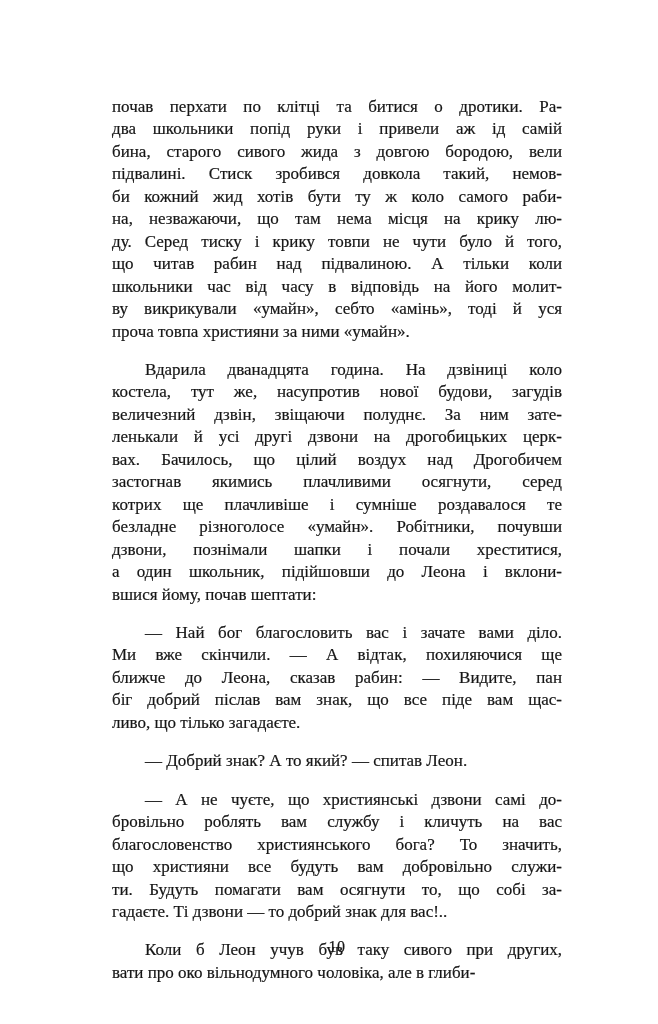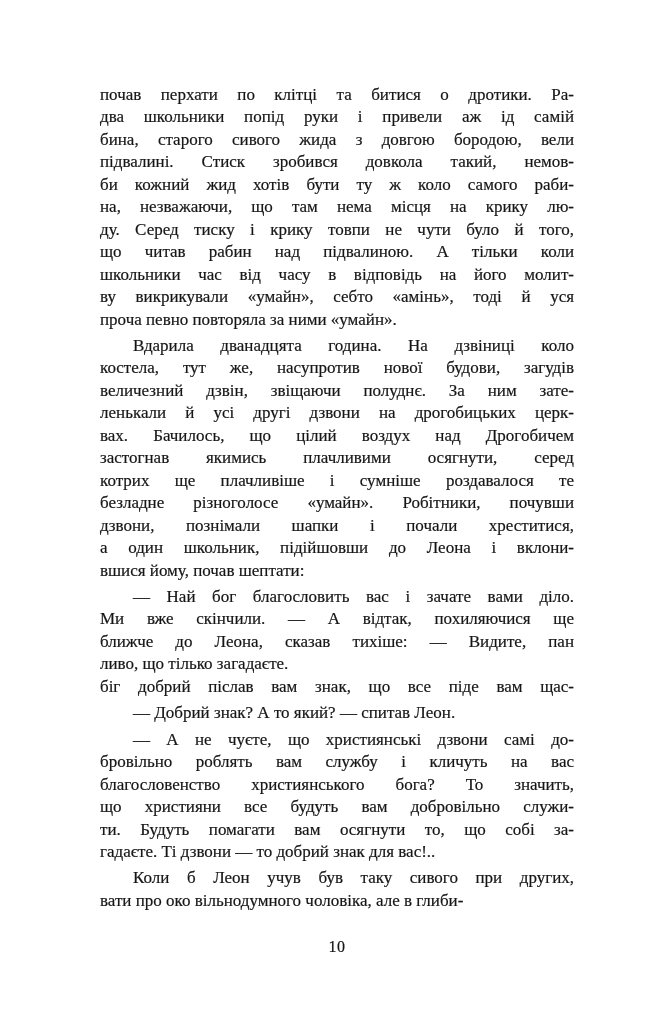--- a/index.html
+++ b/index.html
@@ -23,21 +23,21 @@
   }
   .text-block {
     position: absolute;
     left: 96px;
     top: 80px;
     width: 482px;
     font-size: 17px;
     line-height: 22.45px;
   }
   .para {
-    margin: 4px;
+    margin: 16px;
     padding: 0;
   }
   .line {
     text-align: justify;
     text-align-last: justify;
     white-space: normal;
   }
   .para .line.last {
     text-align-last: left;
   }
@@ -63,41 +63,41 @@
         <div class="line">почав перхати по клітці та битися о дротики. Ра-</div>
         <div class="line">два школьники попід руки і привели аж ід самій</div>
         <div class="line">бина, старого сивого жида з довгою бородою, вели</div>
         <div class="line">підвалині. Стиск зробився довкола такий, немов-</div>
         <div class="line">би кожний жид хотів бути ту ж коло самого раби-</div>
         <div class="line">на, незважаючи, що там нема місця на крику лю-</div>
         <div class="line">ду. Серед тиску і крику товпи не чути було й того,</div>
         <div class="line">що читав рабин над підвалиною. А тільки коли</div>
         <div class="line">школьники час від часу в відповідь на його молит-</div>
         <div class="line">ву викрикували «умайн», себто «амінь», тоді й уся</div>
-        <div class="line last">проча певно повторяла за ними «умайн».</div>
+        <div class="line last">проча товпа християни за ними «умайн».</div>
       </div>
       <div class="para indent">
         <div class="line">Вдарила дванадцята година. На дзвіниці коло</div>
         <div class="line">костела, тут же, насупротив нової будови, загудів</div>
         <div class="line">величезний дзвін, звіщаючи полуднє. За ним зате-</div>
         <div class="line">ленькали й усі другі дзвони на дрогобицьких церк-</div>
         <div class="line">вах. Бачилось, що цілий воздух над Дрогобичем</div>
         <div class="line">застогнав якимись плачливими осягнути, серед</div>
         <div class="line">котрих ще плачливіше і сумніше роздавалося те</div>
         <div class="line">безладне різноголосе «умайн». Робітники, почувши</div>
         <div class="line">дзвони, познімали шапки і почали хреститися,</div>
         <div class="line">а один школьник, підійшовши до Леона і вклони-</div>
         <div class="line last">вшися йому, почав шептати:</div>
       </div>
       <div class="para indent">
         <div class="line">— Най бог благословить вас і зачате вами діло.</div>
         <div class="line">Ми вже скінчили. — А відтак, похиляючися ще</div>
-        <div class="line">ближче до Леона, сказав тихіше: — Видите, пан</div>
+        <div class="line">ближче до Леона, сказав рабин: — Видите, пан</div>
+        <div class="line">біг добрий післав вам знак, що все піде вам щас-</div>
         <div class="line last">ливо, що тілько загадаєте.</div>
-        <div class="line">біг добрий післав вам знак, що все піде вам щас-</div>
       </div>
       <div class="para indent">
         <div class="line last">— Добрий знак? А то який? — спитав Леон.</div>
       </div>
       <div class="para indent">
         <div class="line">— А не чуєте, що християнські дзвони самі до-</div>
         <div class="line">бровільно роблять вам службу і кличуть на вас</div>
         <div class="line">благословенство християнського бога? То значить,</div>
         <div class="line">що християни все будуть вам добровільно служи-</div>
         <div class="line">ти. Будуть помагати вам осягнути то, що собі за-</div>

